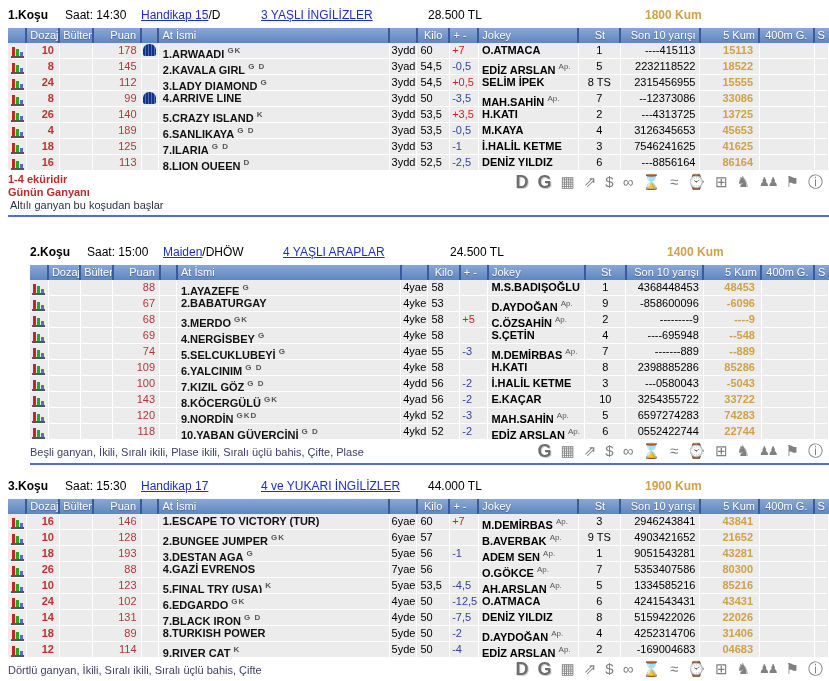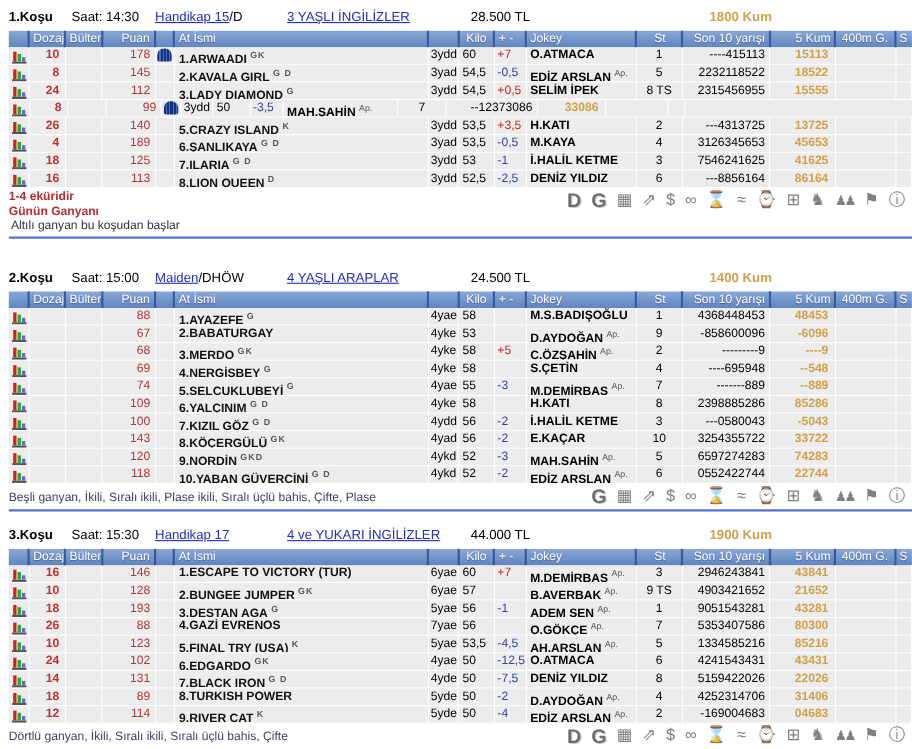--- a/index.html
+++ b/index.html
@@ -66,21 +66,21 @@
   .race-foot{display:flex;justify-content:space-between;align-items:flex-start;margin-top:2px;}
   .notes{line-height:13px;}
   .note-red{color:#b52f2f;font-weight:bold;}
   .note-plain{color:#30304a;padding-left:2px;}
   .bets{color:#3f4066;align-self:flex-end;padding-bottom:2px;}
   .iconbar{display:flex;align-items:center;gap:9px;padding-right:6px;}
   .iconbar .ltr{font-size:18px;font-weight:bold;color:#6e6e6e;text-shadow:1px 1px 0 #cfcfcf;cursor:pointer;line-height:18px;}
   .iconbar .ic{font-size:15px;color:#808080;cursor:pointer;line-height:18px;}
   .iconbar .ic.sm{font-size:12px;letter-spacing:-2px;}
   .rule{border:none;border-top:2px solid #4f6fd0;margin:3px 0 0 0;}
-  .gap1{margin-bottom:28px;} .gap2{margin-bottom:14px;} .gap3{margin-bottom:0;}
+  .gap1{margin-bottom:28px;} .gap2{margin-bottom:14px;margin-left:22px;} .gap3{margin-bottom:0;}
 </style>
 </head>
 <body>
 
 <div class="page" id="races">
     <div class="race gap1">
       <div class="race-head">
         <span class="title">1.Koşu</span>
         <span class="saat">Saat: 14:30</span>
         <span class="classwrap"><a>Handikap  15</a><span class="suffix">/D</span></span>
@@ -171,20 +171,21 @@
       <div class="trow">
         <div class="tc c0"><span class="chart-ic">
             <i class="b1"></i>
             <i class="b2"></i>
             <i class="b3"></i>
           </span></div>
         <div class="tc c1 dozaj">8</div>
         <div class="tc c2"></div>
         <div class="tc c3 puan">99</div>
         <div class="tc c4"><span class="silks-ic"></span></div>
+        <div class="tc c5"><span class="horse">4.ARRIVE LINE</span></div>
         <div class="tc c6">3ydd</div>
         <div class="tc c7">50</div>
         <div class="tc c8 pm-neg">-3,5</div>
         <div class="tc c9"><span class="jokey">MAH.ŞAHİN</span> <sup class="jsup">Ap.</sup></div>
         <div class="tc c10">7</div>
         <div class="tc c11">--12373086</div>
         <div class="tc c12 kum5">33086</div>
         <div class="tc c13"></div>
         <div class="tc c14"></div>
       </div>

